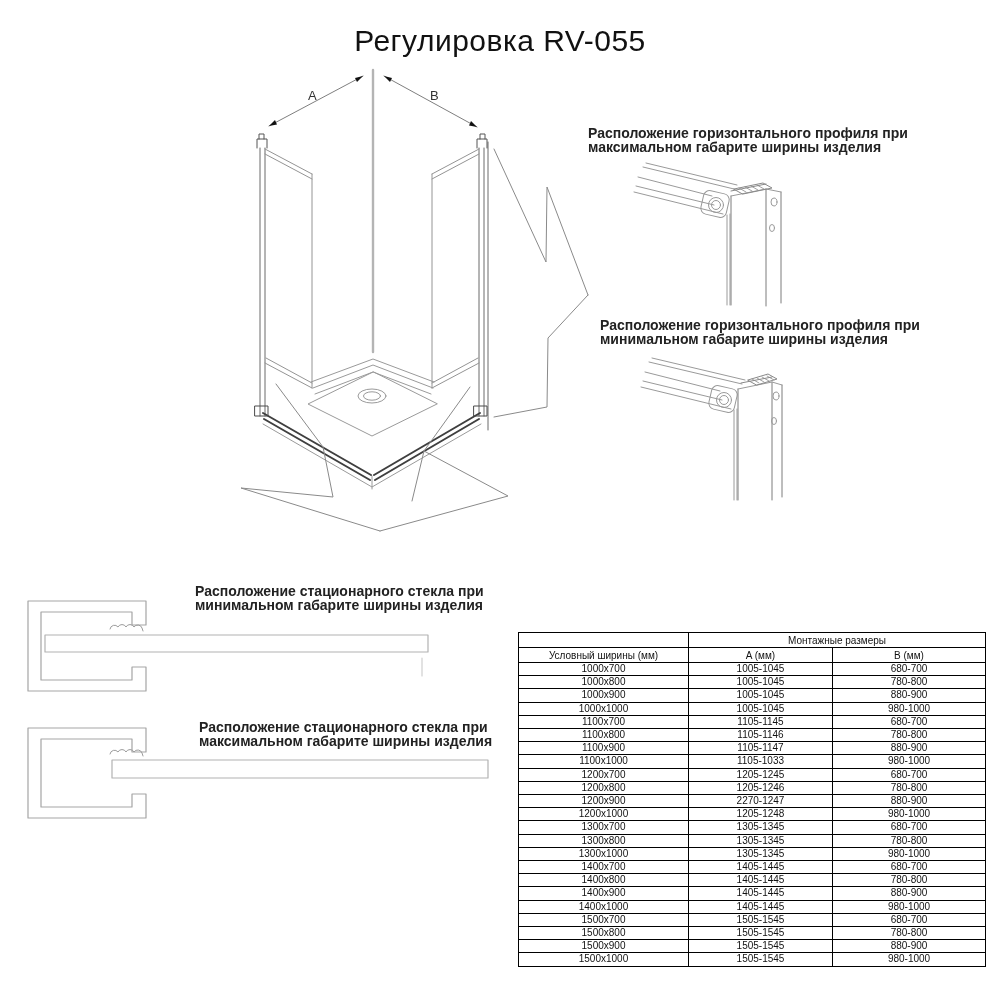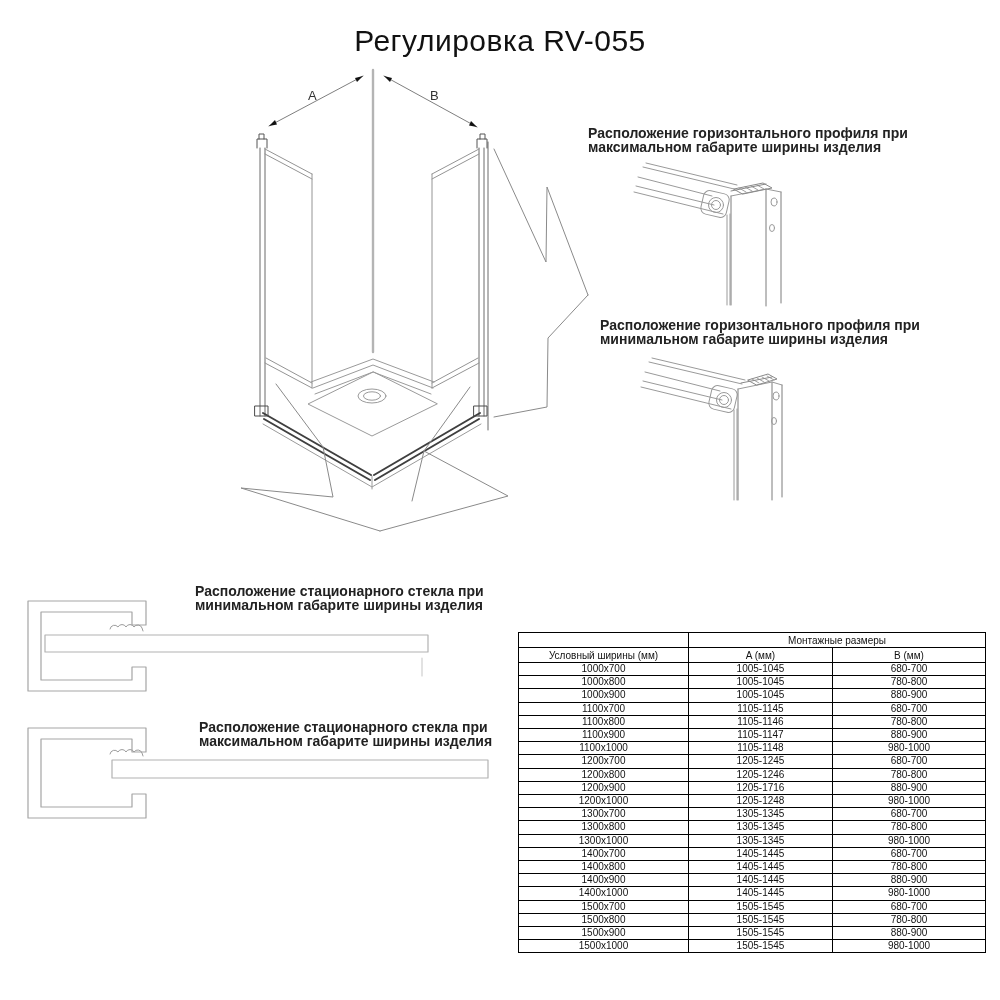--- a/index.html
+++ b/index.html
@@ -220,52 +220,57 @@
         <td>1000x800</td>
         <td>1005-1045</td>
         <td>780-800</td>
       </tr>
         <tr>
         <td>1000x900</td>
         <td>1005-1045</td>
         <td>880-900</td>
       </tr>
         <tr>
+        <td>1000x1000</td>
+        <td>1005-1045</td>
+        <td>980-1000</td>
+      </tr>
+        <tr>
         <td>1100x700</td>
         <td>1105-1145</td>
         <td>680-700</td>
       </tr>
         <tr>
         <td>1100x800</td>
         <td>1105-1146</td>
         <td>780-800</td>
       </tr>
         <tr>
         <td>1100x900</td>
         <td>1105-1147</td>
         <td>880-900</td>
       </tr>
         <tr>
         <td>1100x1000</td>
-        <td>1105-1148</td>
+        <td>1105-1033</td>
         <td>980-1000</td>
       </tr>
         <tr>
         <td>1200x700</td>
         <td>1205-1245</td>
         <td>680-700</td>
       </tr>
         <tr>
         <td>1200x800</td>
         <td>1205-1246</td>
         <td>780-800</td>
       </tr>
         <tr>
         <td>1200x900</td>
-        <td>1205-1716</td>
+        <td>2270-1247</td>
         <td>880-900</td>
       </tr>
         <tr>
         <td>1200x1000</td>
         <td>1205-1248</td>
         <td>980-1000</td>
       </tr>
         <tr>
         <td>1300x700</td>
         <td>1305-1345</td>

